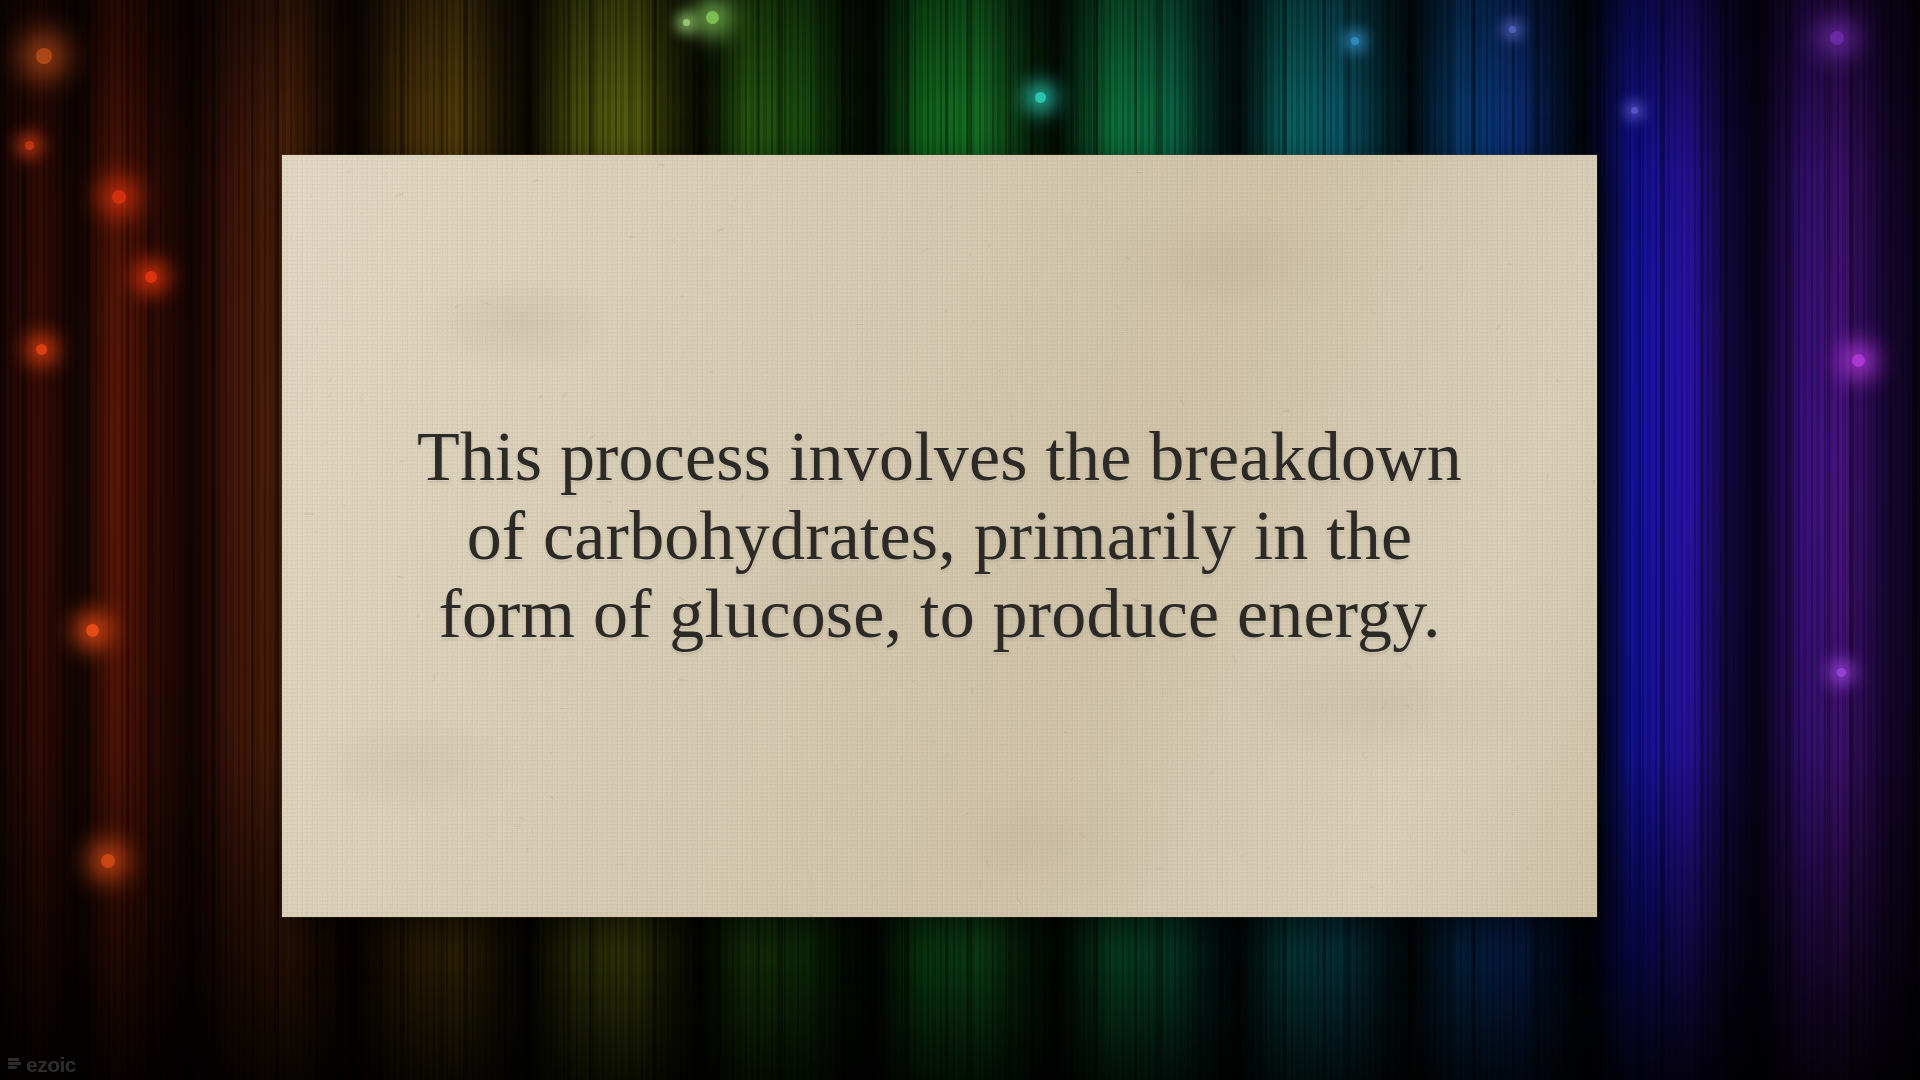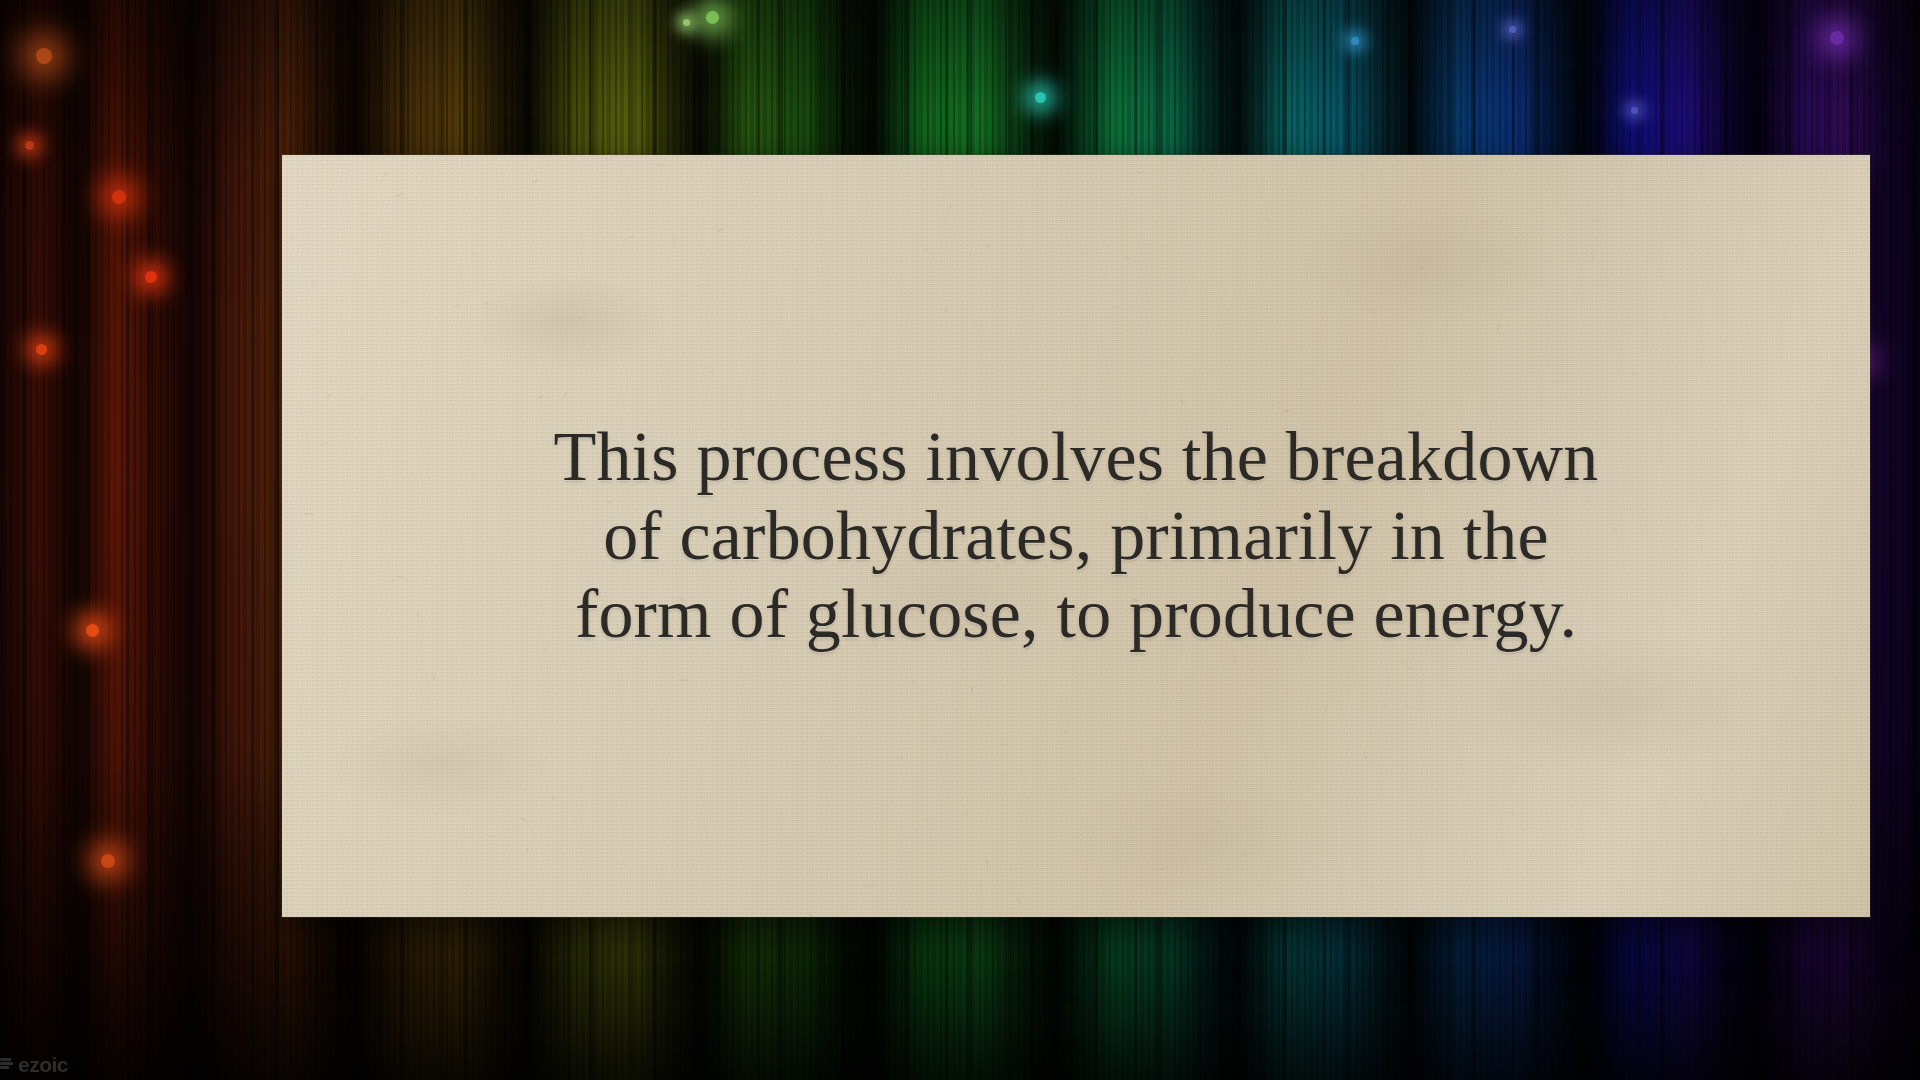--- a/index.html
+++ b/index.html
@@ -140,21 +140,21 @@
     position: absolute;
     border-radius: 50%;
     pointer-events: none;
   }
 
   
   #quote-card {
     position: absolute;
     left: 282px;
     top: 155px;
-    width: 1588px;
+    width: 1315px;
     height: 762px;
     box-sizing: border-box;
     background-color: #d8cdb5;
     background-image:
       
       radial-gradient(ellipse 140px 70px at 18% 22%, rgba(150,136,110,0.16), rgba(0,0,0,0) 70%),
       radial-gradient(ellipse 190px 90px at 72% 14%, rgba(150,136,110,0.13), rgba(0,0,0,0) 70%),
       radial-gradient(ellipse 170px 80px at 42% 58%, rgba(160,146,120,0.12), rgba(0,0,0,0) 70%),
       radial-gradient(ellipse 220px 100px at 84% 72%, rgba(150,136,110,0.14), rgba(0,0,0,0) 70%),
       radial-gradient(ellipse 160px 75px at 10% 80%, rgba(150,136,110,0.12), rgba(0,0,0,0) 70%),
@@ -207,21 +207,21 @@
     font-size: 70px;
     line-height: 1.12;
     letter-spacing: 0.2px;
     text-shadow: 0 1px 0 rgba(255,255,255,0.28), 0 2px 3px rgba(80,68,48,0.22);
     white-space: pre-line;
   }
 
   
   #watermark {
     position: absolute;
-    left: 0;
+    left: 8px;
     bottom: 6px;
     display: flex;
     align-items: flex-end;
     gap: 4px;
     opacity: 0.30;
     pointer-events: none;
   }
   #watermark .wm-mark {
     position: relative;
     width: 14px;

